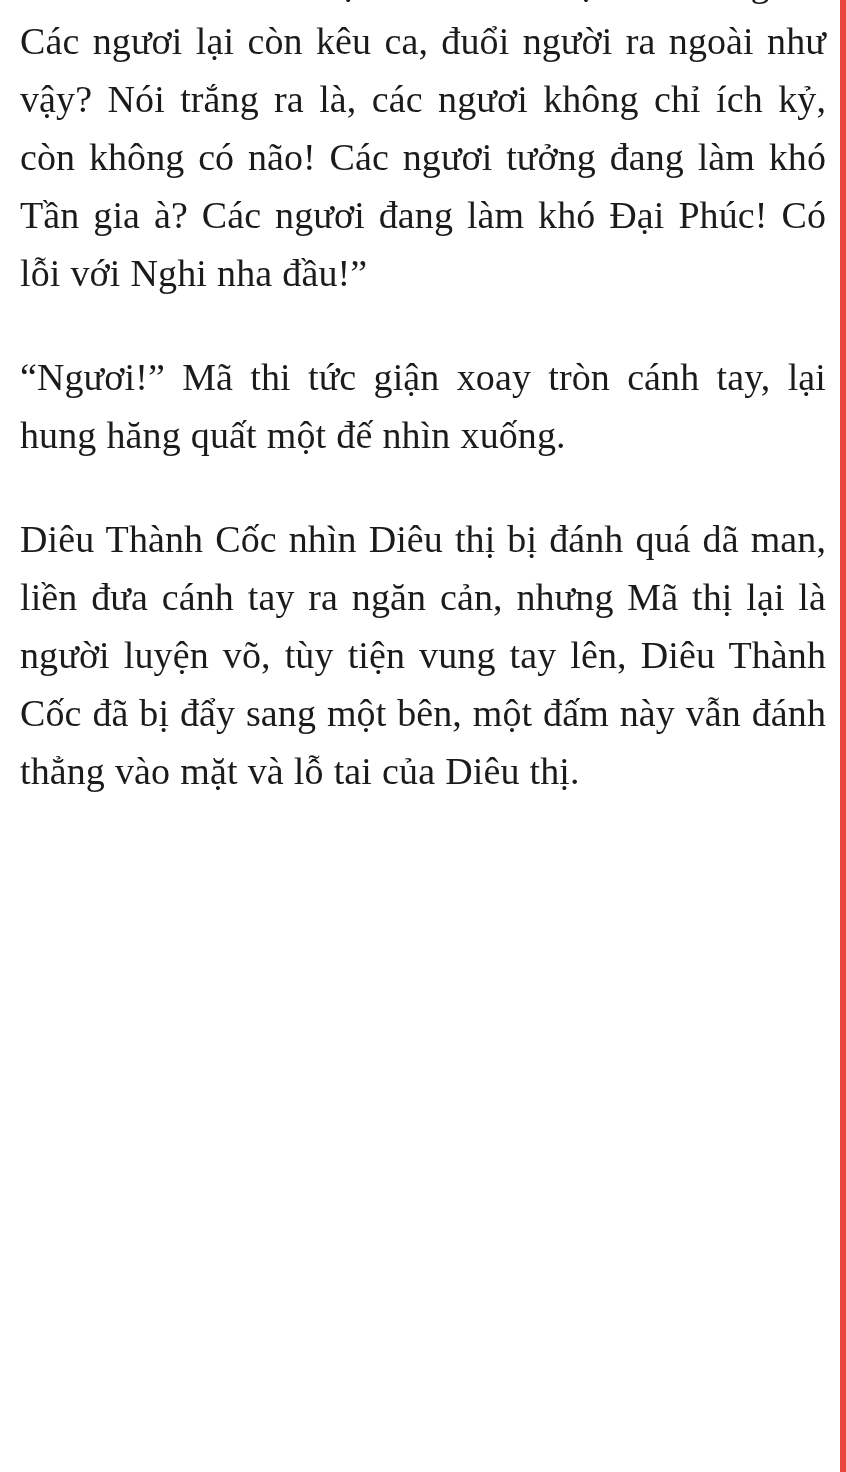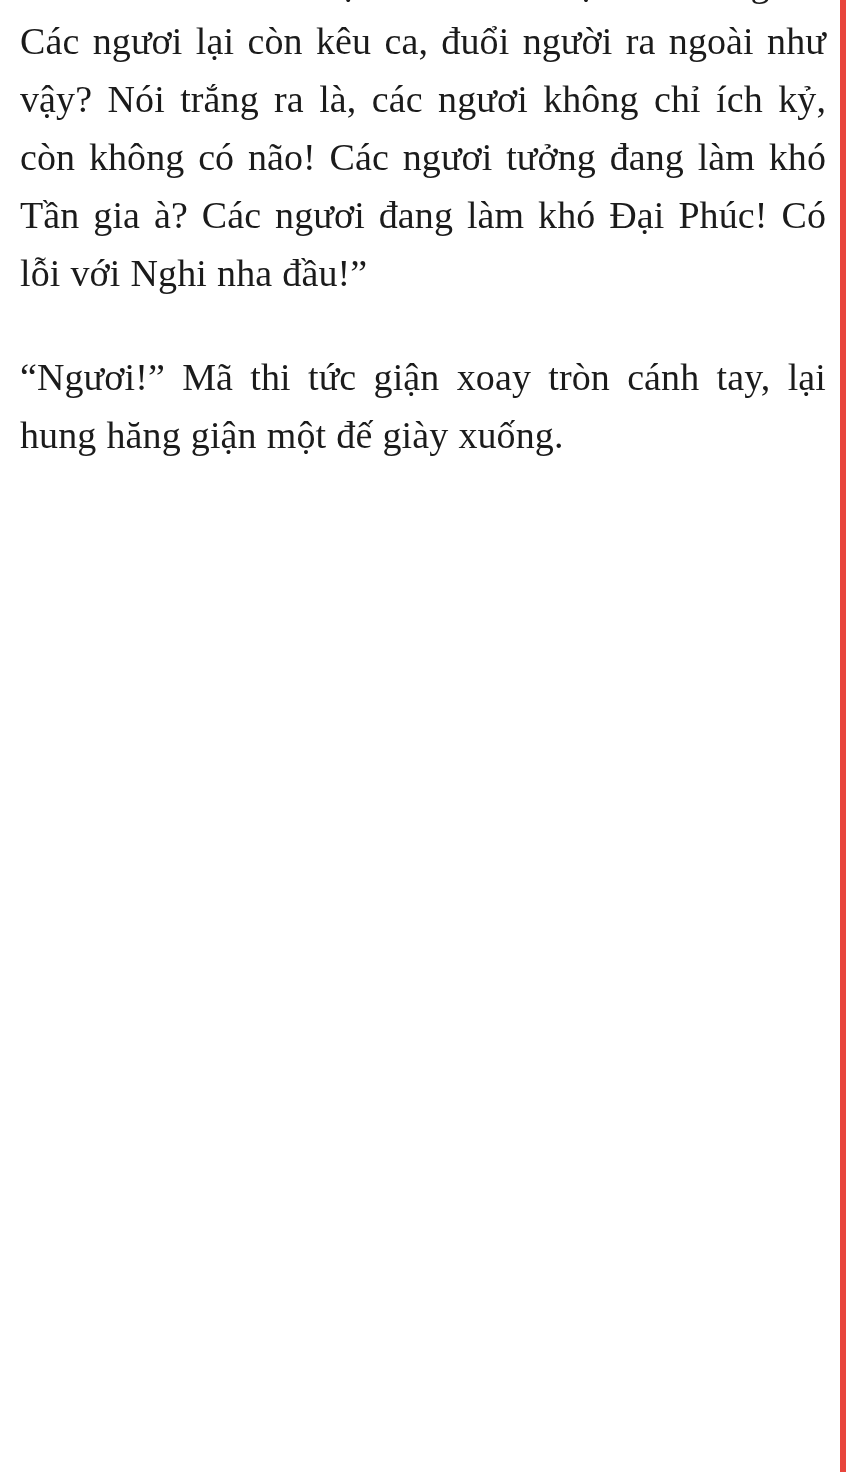--- a/index.html
+++ b/index.html
@@ -52,16 +52,17 @@
 </style>
 </head>
 <body>
 
 <div id="reader">
 
   <div class="accent-bar"></div>
 
   <div class="content">
     <p class="para clipped-top">thành thứ cản trở Đại Phúc làm việc ở bên ngoài. Các ngươi lại còn kêu ca, đuổi người ra ngoài như vậy? Nói trắng ra là, các ngươi không chỉ ích kỷ, còn không có não! Các ngươi tưởng đang làm khó Tần gia à? Các ngươi đang làm khó Đại Phúc! Có lỗi với Nghi nha đầu!”</p>
-    <p class="para">“Ngươi!” Mã thi tức giận xoay tròn cánh tay, lại hung hăng giận một đế giày xuống.</p>
+    <p class="para">“Ngươi!” Mã thi tức giận xoay tròn cánh tay, lại hung hăng quất một đế nhìn xuống.</p>
+    <p class="para">Diêu Thành Cốc nhìn Diêu thị bị đánh quá dã man, liền đưa cánh tay ra ngăn cản, nhưng Mã thị lại là người luyện võ, tùy tiện vung tay lên, Diêu Thành Cốc đã bị đẩy sang một bên, một đấm này vẫn đánh thẳng vào mặt và lỗ tai của Diêu thị.</p>
   </div>
 
 </div>
 
 </body></html>

